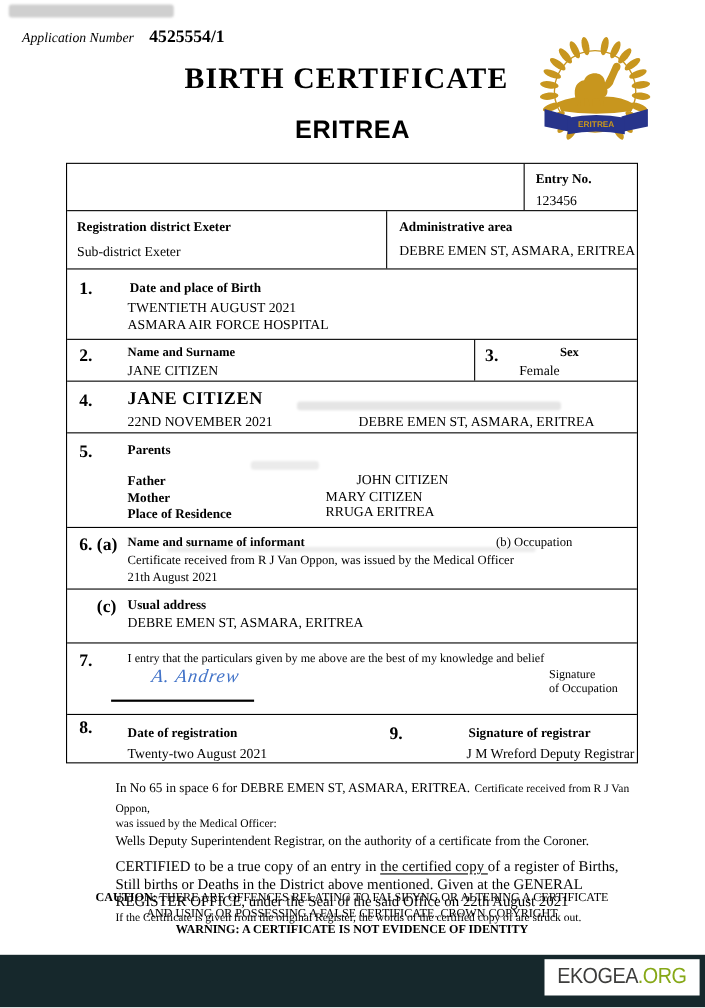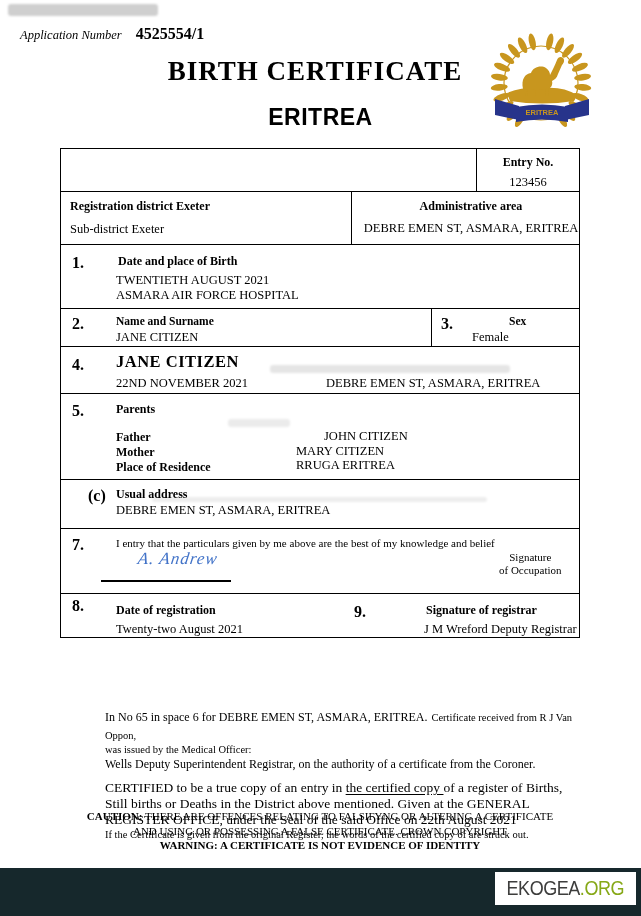--- a/index.html
+++ b/index.html
@@ -15,21 +15,21 @@
   #app-line .num{font-style:normal;margin-left:14px;}
   #doc-title{left:0;width:630px;top:56px;text-align:center;font-size:27px;font-weight:bold;letter-spacing:1px;}
   #doc-country{left:0;width:641px;top:104px;text-align:center;font-size:23px;font-weight:bold;letter-spacing:.5px;}
   #emblem{left:487px;top:33px;width:110px;height:104px;}
 
   
   .artifact{background:rgba(130,130,130,.38);filter:blur(1px);border-radius:3px;}
 
   
   #cert-table{left:60px;top:148px;width:518px;border:1.5px solid #000;}
-  .row{position:relative;box-sizing:border-box;border-top:1.4px solid #000;font-size:12.5px;text-align:center;}
+  .row{position:relative;box-sizing:border-box;border-top:1.4px solid #000;font-size:12.5px;}
   .row:first-child{border-top:none;}
   .cell-r{position:absolute;top:0;bottom:0;box-sizing:border-box;}
   .num{font-weight:bold;font-size:16px;}
   .lbl{font-weight:bold;font-size:12px;}
   .val{font-size:12.5px;}
   .small-lbl{font-weight:bold;font-size:11.5px;}
   .small-val{font-size:11.5px;}
 
   #r1{height:42px;}
   #entry-box{right:0;width:103px;border-left:1.4px solid #000;padding:6px 10px;}
@@ -174,20 +174,27 @@
       <span class="num abs" style="left:11px;top:8px;">5.</span>
       <span class="lbl abs" style="left:55px;top:8px;">Parents</span>
       <span class="lbl abs" style="left:55px;top:36px;">Father</span>
       <span class="val abs" style="left:235px;top:35px;margin-left:28px;">JOHN CITIZEN</span>
       <span class="lbl abs" style="left:55px;top:51px;">Mother</span>
       <span class="val abs" style="left:235px;top:50px;">MARY CITIZEN</span>
       <span class="lbl abs" style="left:55px;top:66px;">Place of Residence</span>
       <span class="val abs" style="left:235px;top:64px;">RRUGA ERITREA</span>
     </div>
 
+    <div class="row" id="r7">
+      <span class="num abs" style="left:11px;top:7px;">6. (a)</span>
+      <span class="small-lbl abs" style="left:55px;top:7px;">Name and surname of informant</span>
+      <span class="small-val abs" style="left:390px;top:7px;">(b) Occupation</span>
+      <span class="small-val abs" style="left:55px;top:24px;">Certificate received from R J Van Oppon, was issued by the Medical Officer</span>
+      <span class="small-val abs" style="left:55px;top:39px;">21th August 2021</span>
+    </div>
 
     <div class="row" id="r8">
       <span class="num abs" style="left:27px;top:7px;">(c)</span>
       <span class="lbl abs" style="left:55px;top:7px;">Usual address</span>
       <span class="val abs" style="left:55px;top:23px;">DEBRE EMEN ST, ASMARA, ERITREA</span>
     </div>
 
     <div class="row" id="r9">
       <span class="num abs" style="left:11px;top:7px;">7.</span>
       <span class="abs" style="left:55px;top:8px;font-size:11px;">I entry that the particulars given by me above are the best of my knowledge and belief</span>

